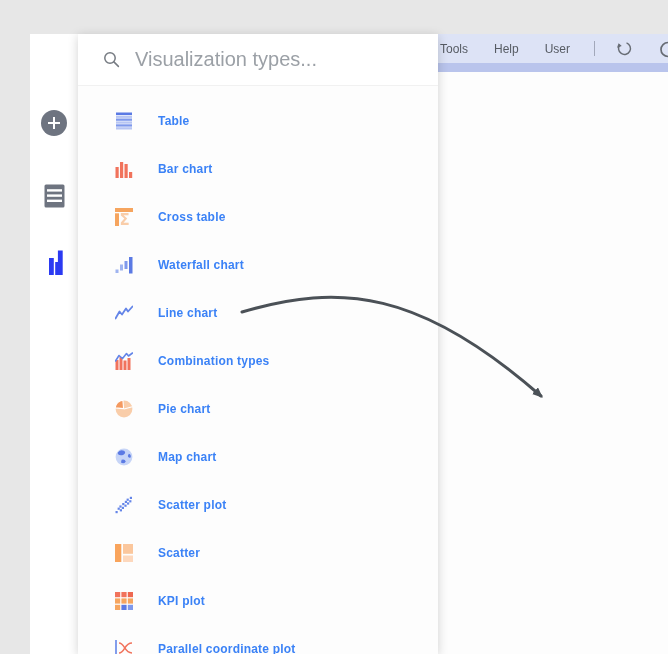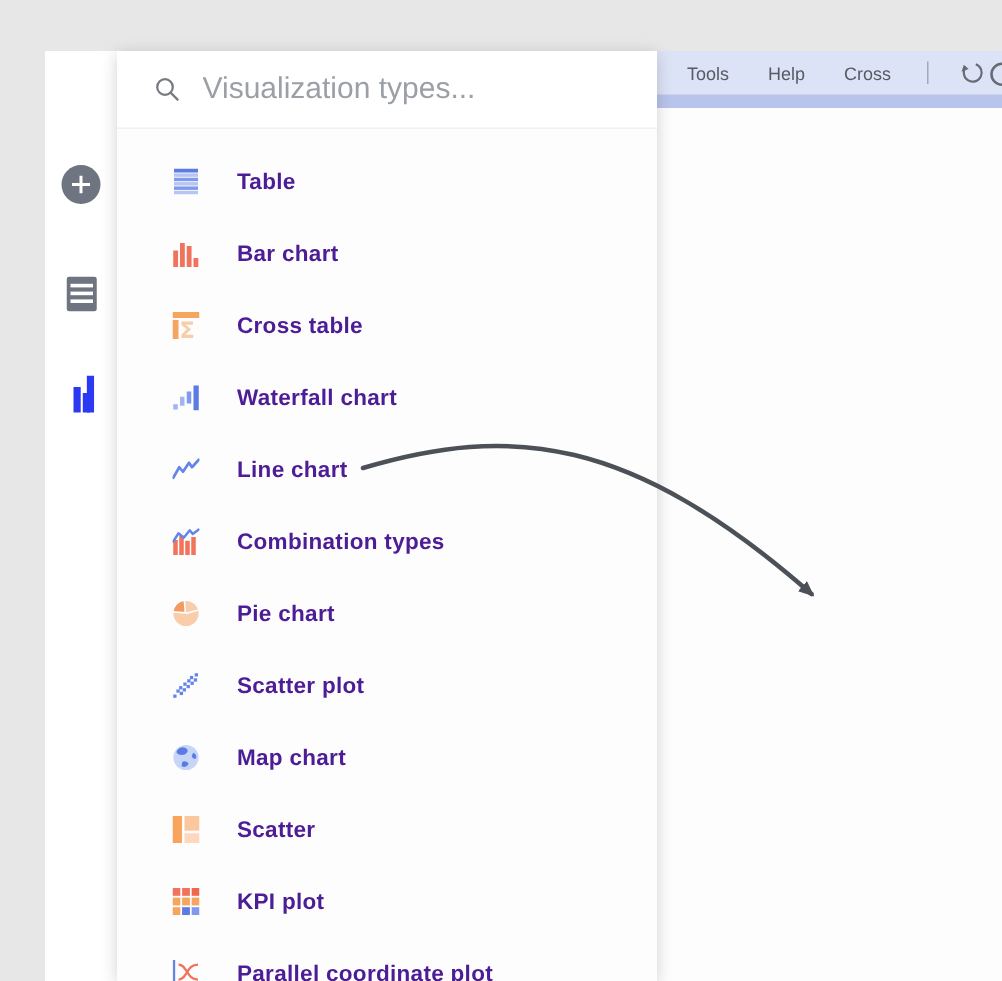--- a/index.html
+++ b/index.html
@@ -1,21 +1,21 @@
 <!DOCTYPE html>
 <html><head>
 <meta charset="utf-8">
 <style>
   html,body{margin:0;padding:0;}
   .page{position:relative;width:668px;height:654px;overflow:hidden;background:#e7e7e7;
         font-family:"Liberation Sans","DejaVu Sans",sans-serif;}
 
   
   .menubar{position:absolute;left:438px;top:34px;right:0;height:29px;background:#dde3f6;
-           display:flex;align-items:center;gap:26px;padding-left:20px;box-sizing:border-box;
+           display:flex;align-items:center;gap:26px;padding-left:2px;box-sizing:border-box;
            font-size:12px;color:#565b63;}
   .menu-item{cursor:default;}
   .menu-divider{width:1px;height:15px;background:#a2a8ba;margin:0 -6px 0 -2px;}
   .undo-wrap{width:18px;height:18px;display:flex;align-items:center;justify-content:center;}
   .redo-partial{position:absolute;right:-11px;top:7px;}
   .accent-strip{position:absolute;left:438px;top:63px;right:0;height:9px;background:#b9c4ec;}
   .canvas{position:absolute;left:438px;top:72px;right:0;bottom:0;background:#fdfdfd;}
 
   
   .sidebar{position:absolute;left:30px;top:34px;width:48px;bottom:0;background:#ffffff;}
@@ -27,21 +27,21 @@
   .panel{position:absolute;left:78px;top:34px;width:360px;bottom:0;background:#fdfdfd;
          box-shadow:0 2px 10px rgba(0,0,0,.18);}
   .searchbar{height:52px;background:#fff;display:flex;align-items:center;gap:13px;
              padding-left:25px;border-bottom:1px solid #f1f1f1;box-sizing:border-box;}
   .searchbar input{border:none;outline:none;background:transparent;font-size:20px;color:#444;
                    width:270px;font-family:"Liberation Sans","DejaVu Sans",sans-serif;}
   .searchbar input::placeholder{color:#9ba0a6;}
   .viz-list{padding-top:11px;}
   .viz-row{height:48px;display:flex;align-items:center;padding-left:37px;cursor:pointer;}
   .viz-row svg{width:18px;height:18px;flex:0 0 18px;}
-  .viz-label{margin-left:25px;font-size:15px;font-weight:700;color:#4c1d95;letter-spacing:.2px;}
+  .viz-label{margin-left:25px;font-size:12px;font-weight:700;color:#3b82f6;letter-spacing:.2px;}
 
   
   .overlay{position:absolute;inset:0;z-index:60;pointer-events:none;}
   .hidden-defs{position:absolute;width:0;height:0;overflow:hidden;}
 </style>
 </head>
 <body>
 
 <svg class="hidden-defs" aria-hidden="true">
   <defs>
@@ -131,21 +131,21 @@
       <path d="M4,13 C10,13 9,3 17,3" fill="none" stroke="#f1735c" stroke-width="1.5"></path>
     </symbol>
   </defs>
 </svg>
 
 <div class="page">
 
   <div class="menubar">
     <span class="menu-item">Tools</span>
     <span class="menu-item">Help</span>
-    <span class="menu-item">Cross</span>
+    <span class="menu-item">User</span>
     <span class="menu-divider"></span>
     <span class="undo-wrap">
       <svg width="17" height="17" viewBox="-10 -10 20 20">
         <path d="M 2.4,-6.6 A 7,7 0 1 1 -5.4,-4.5" fill="none" stroke="#676c74" stroke-width="1.7"></path>
         <polygon points="-8.8,-0.8 -7.0,-6.2 -3.2,-3.0" fill="#676c74"></polygon>
       </svg>
     </span>
     <svg class="redo-partial" width="22" height="17" viewBox="0 0 22 17">
       <circle cx="11" cy="8.5" r="7" fill="none" stroke="#676c74" stroke-width="1.7"></circle>
     </svg>
@@ -232,30 +232,30 @@
 
     <div class="viz-row">
       <svg>
             <use href="#pie-chart-icon"></use>
           </svg>
       <span class="viz-label">Pie chart</span>
     </div>
 
     <div class="viz-row">
       <svg>
+            <use href="#map-chart-icon"></use>
+          </svg>
+      <span class="viz-label">Map chart</span>
+    </div>
+
+    <div class="viz-row">
+      <svg>
             <use href="#scatter-plot-icon"></use>
           </svg>
       <span class="viz-label">Scatter plot</span>
-    </div>
-
-    <div class="viz-row">
-      <svg>
-            <use href="#map-chart-icon"></use>
-          </svg>
-      <span class="viz-label">Map chart</span>
     </div>
 
     <div class="viz-row">
       <svg>
             <use href="#treemap-icon"></use>
           </svg>
       <span class="viz-label">Scatter</span>
     </div>
 
     <div class="viz-row">

